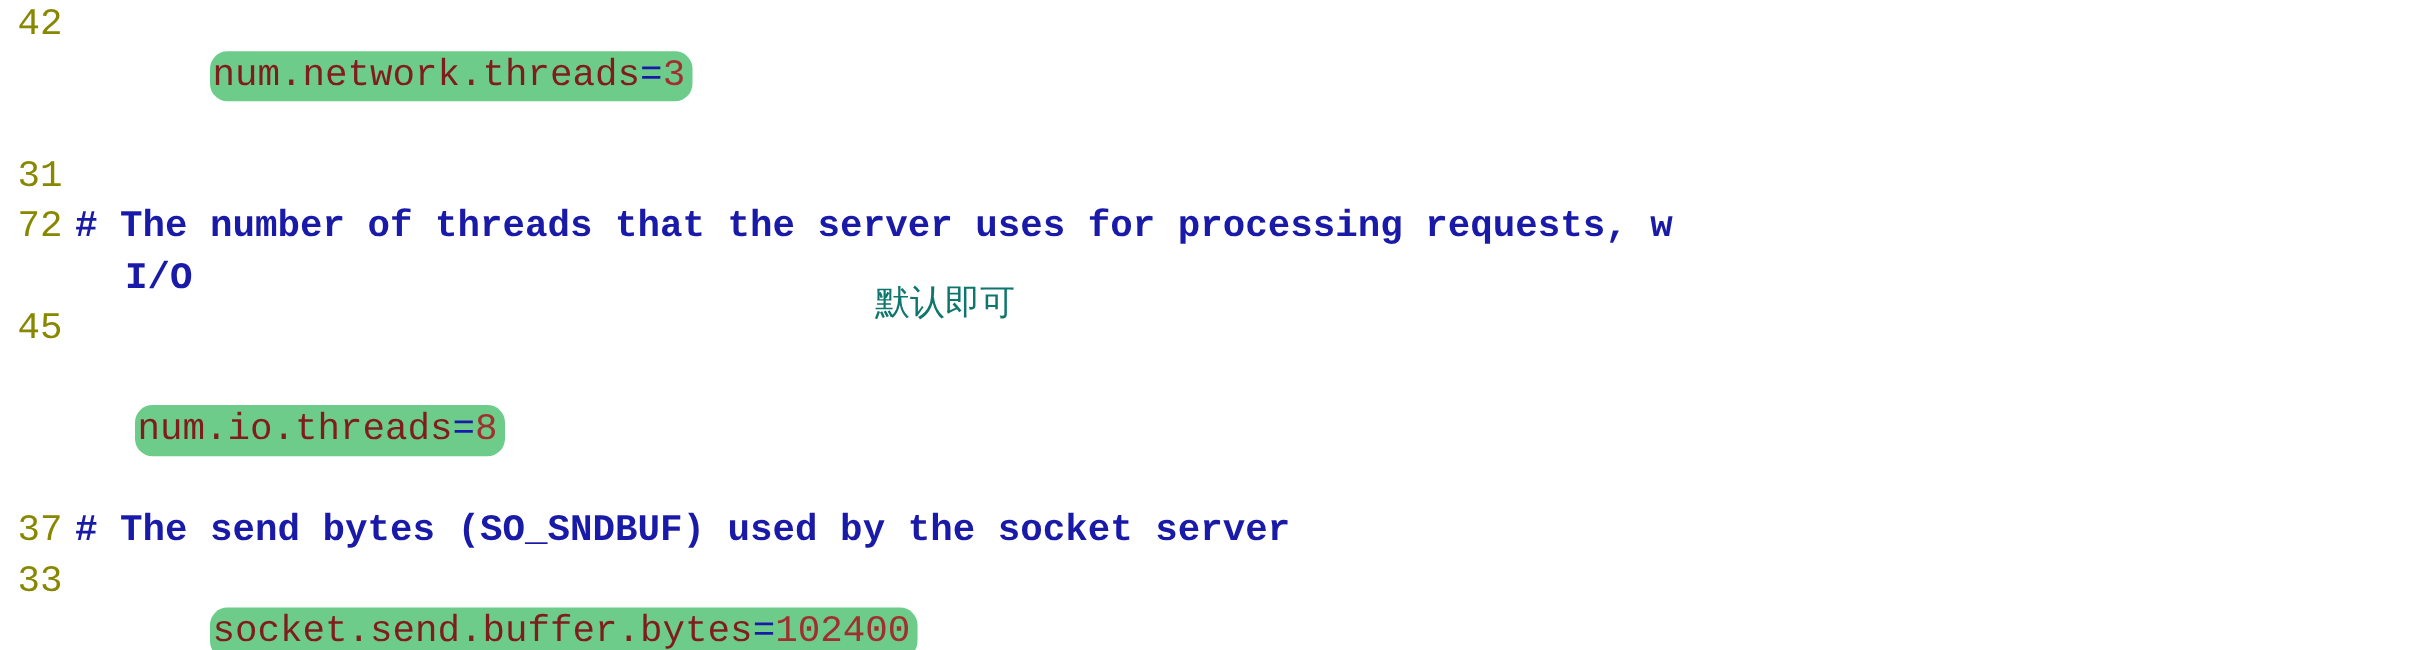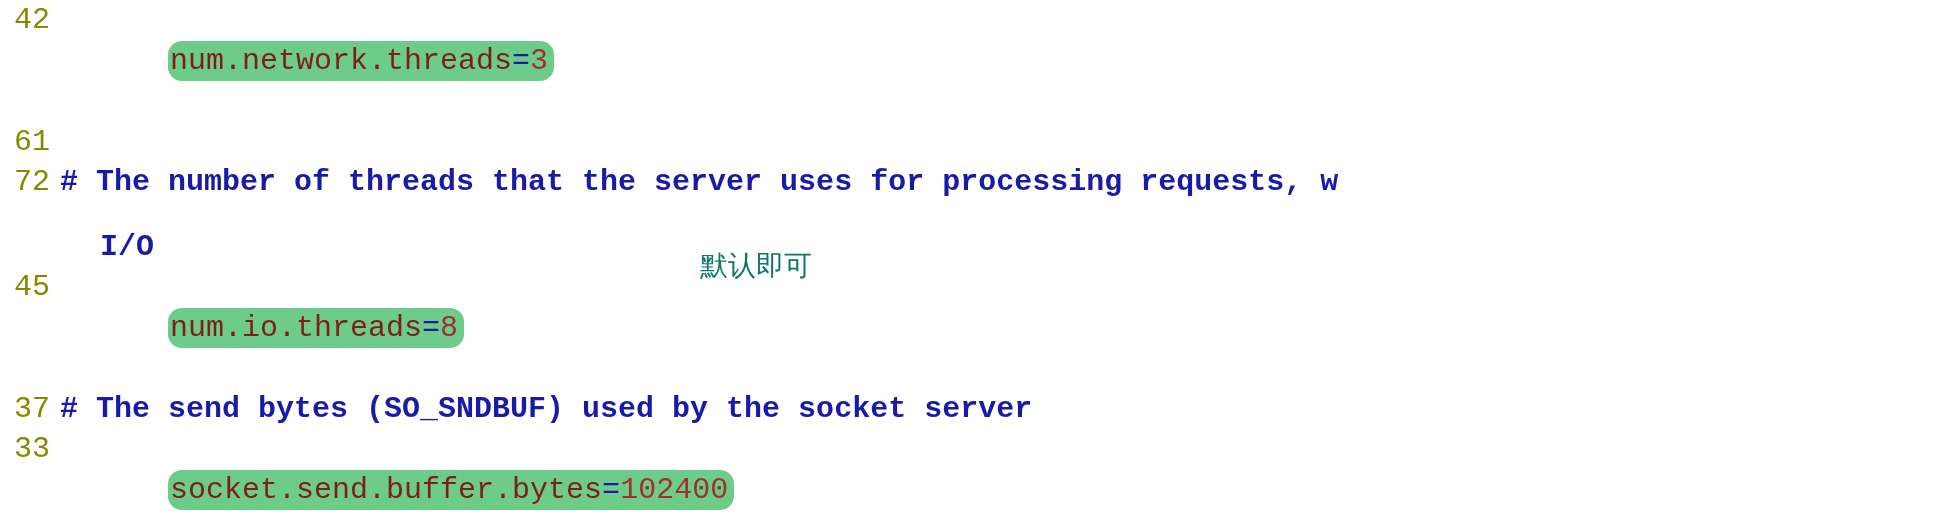--- a/index.html
+++ b/index.html
@@ -57,50 +57,49 @@
     }
     .annotation {
       position: absolute;
       color: #0f766e;
       font-family: "Microsoft YaHei", "PingFang SC", sans-serif;
       font-size: 28px;
       white-space: nowrap;
     }
     .wrapped-line .code {
       padding-left: 40px;
-      margin-top: 24px;
     }
   </style>
 </head>
 <body>
 
 <div class="editor">
 
   <div class="line">
     <span class="gutter">42</span>
     <span class="code">
       <span class="highlight"><span class="key">num.network.threads</span><span class="eq">=</span><span class="val">3</span></span>
     </span>
   </div>
 
   <div class="line">
-    <span class="gutter">61</span>
+    <span class="gutter">31</span>
     <span class="code"></span>
   </div>
 
   <div class="line">
     <span class="gutter">72</span>
     <span class="code"><span class="comment"># The number of threads that the server uses for processing requests, w</span></span>
   </div>
   <div class="line wrapped-line">
     <span class="gutter"></span>
     <span class="code"><span class="comment">I/O</span></span>
   </div>
 
-  <div class="line" style="position:relative;">
+  <div class="line" style="position:relative;flex-direction:column;">
     <span class="gutter">45</span>
     <span class="code">
       <span class="highlight"><span class="key">num.io.threads</span><span class="eq">=</span><span class="val">8</span></span>
     </span>
     <span class="annotation" style="left:700px; top:-20px;">默认即可</span>
   </div>
 
 
   <div class="line">
     <span class="gutter">37</span>

